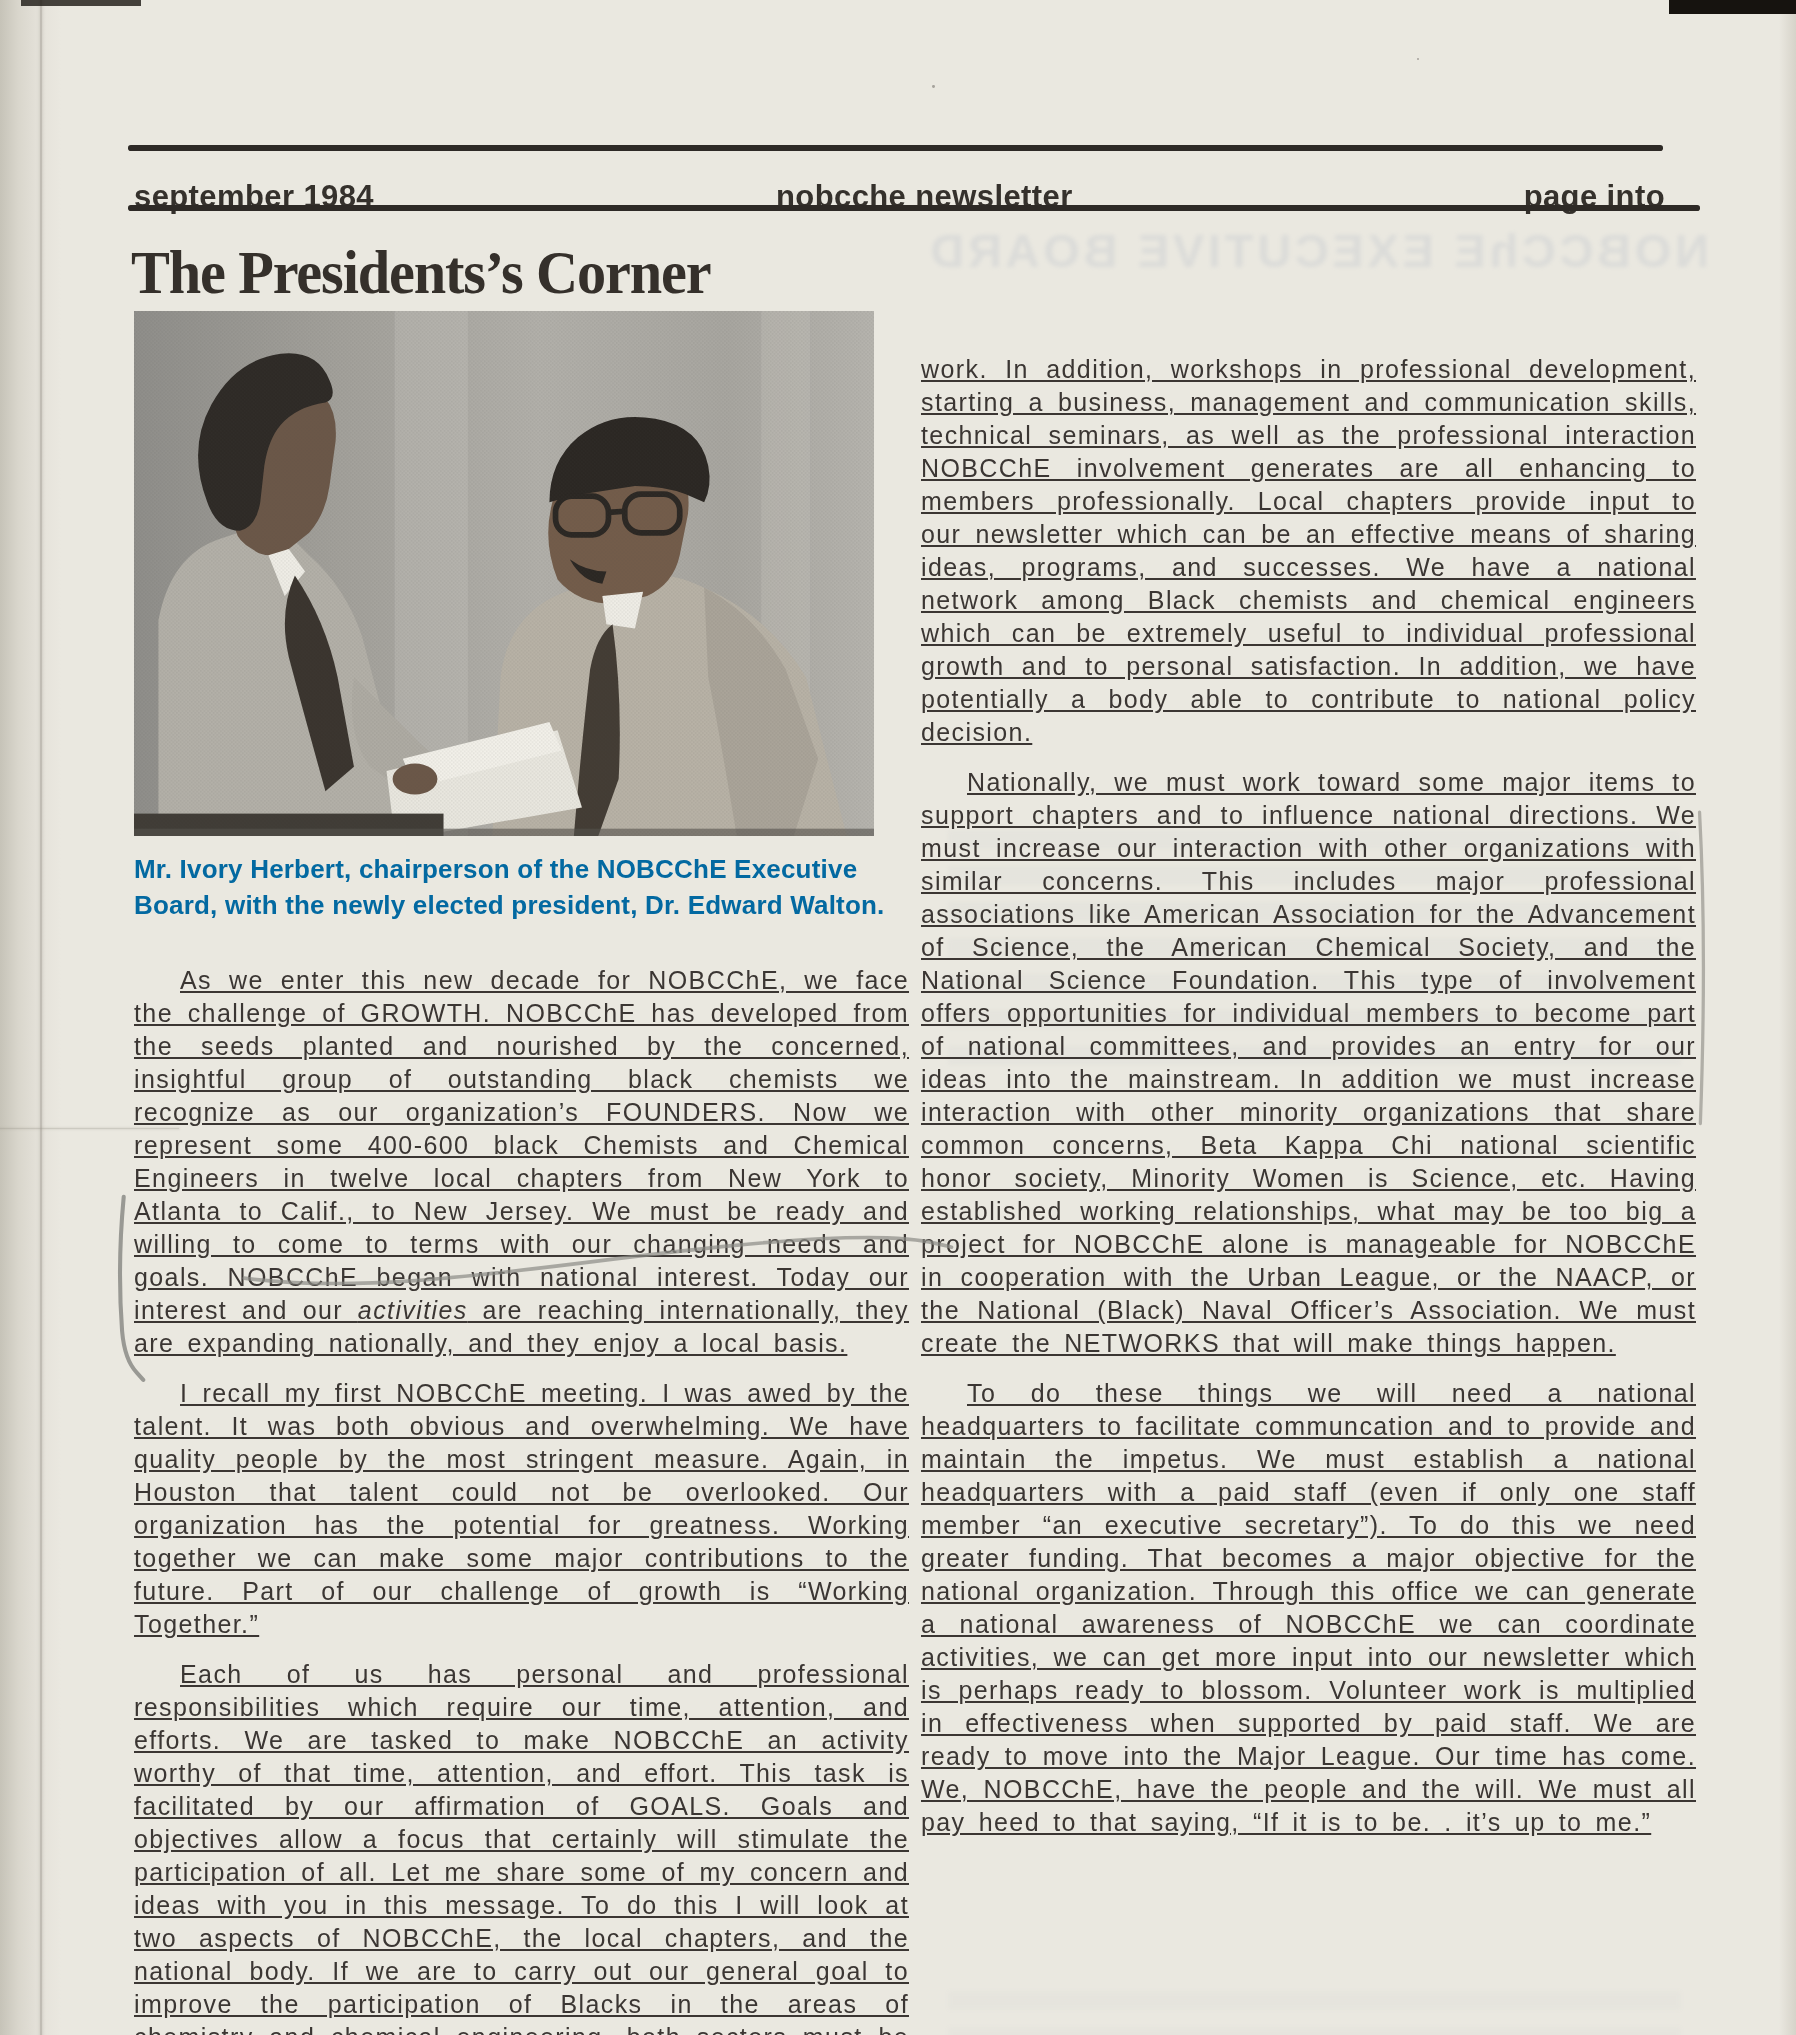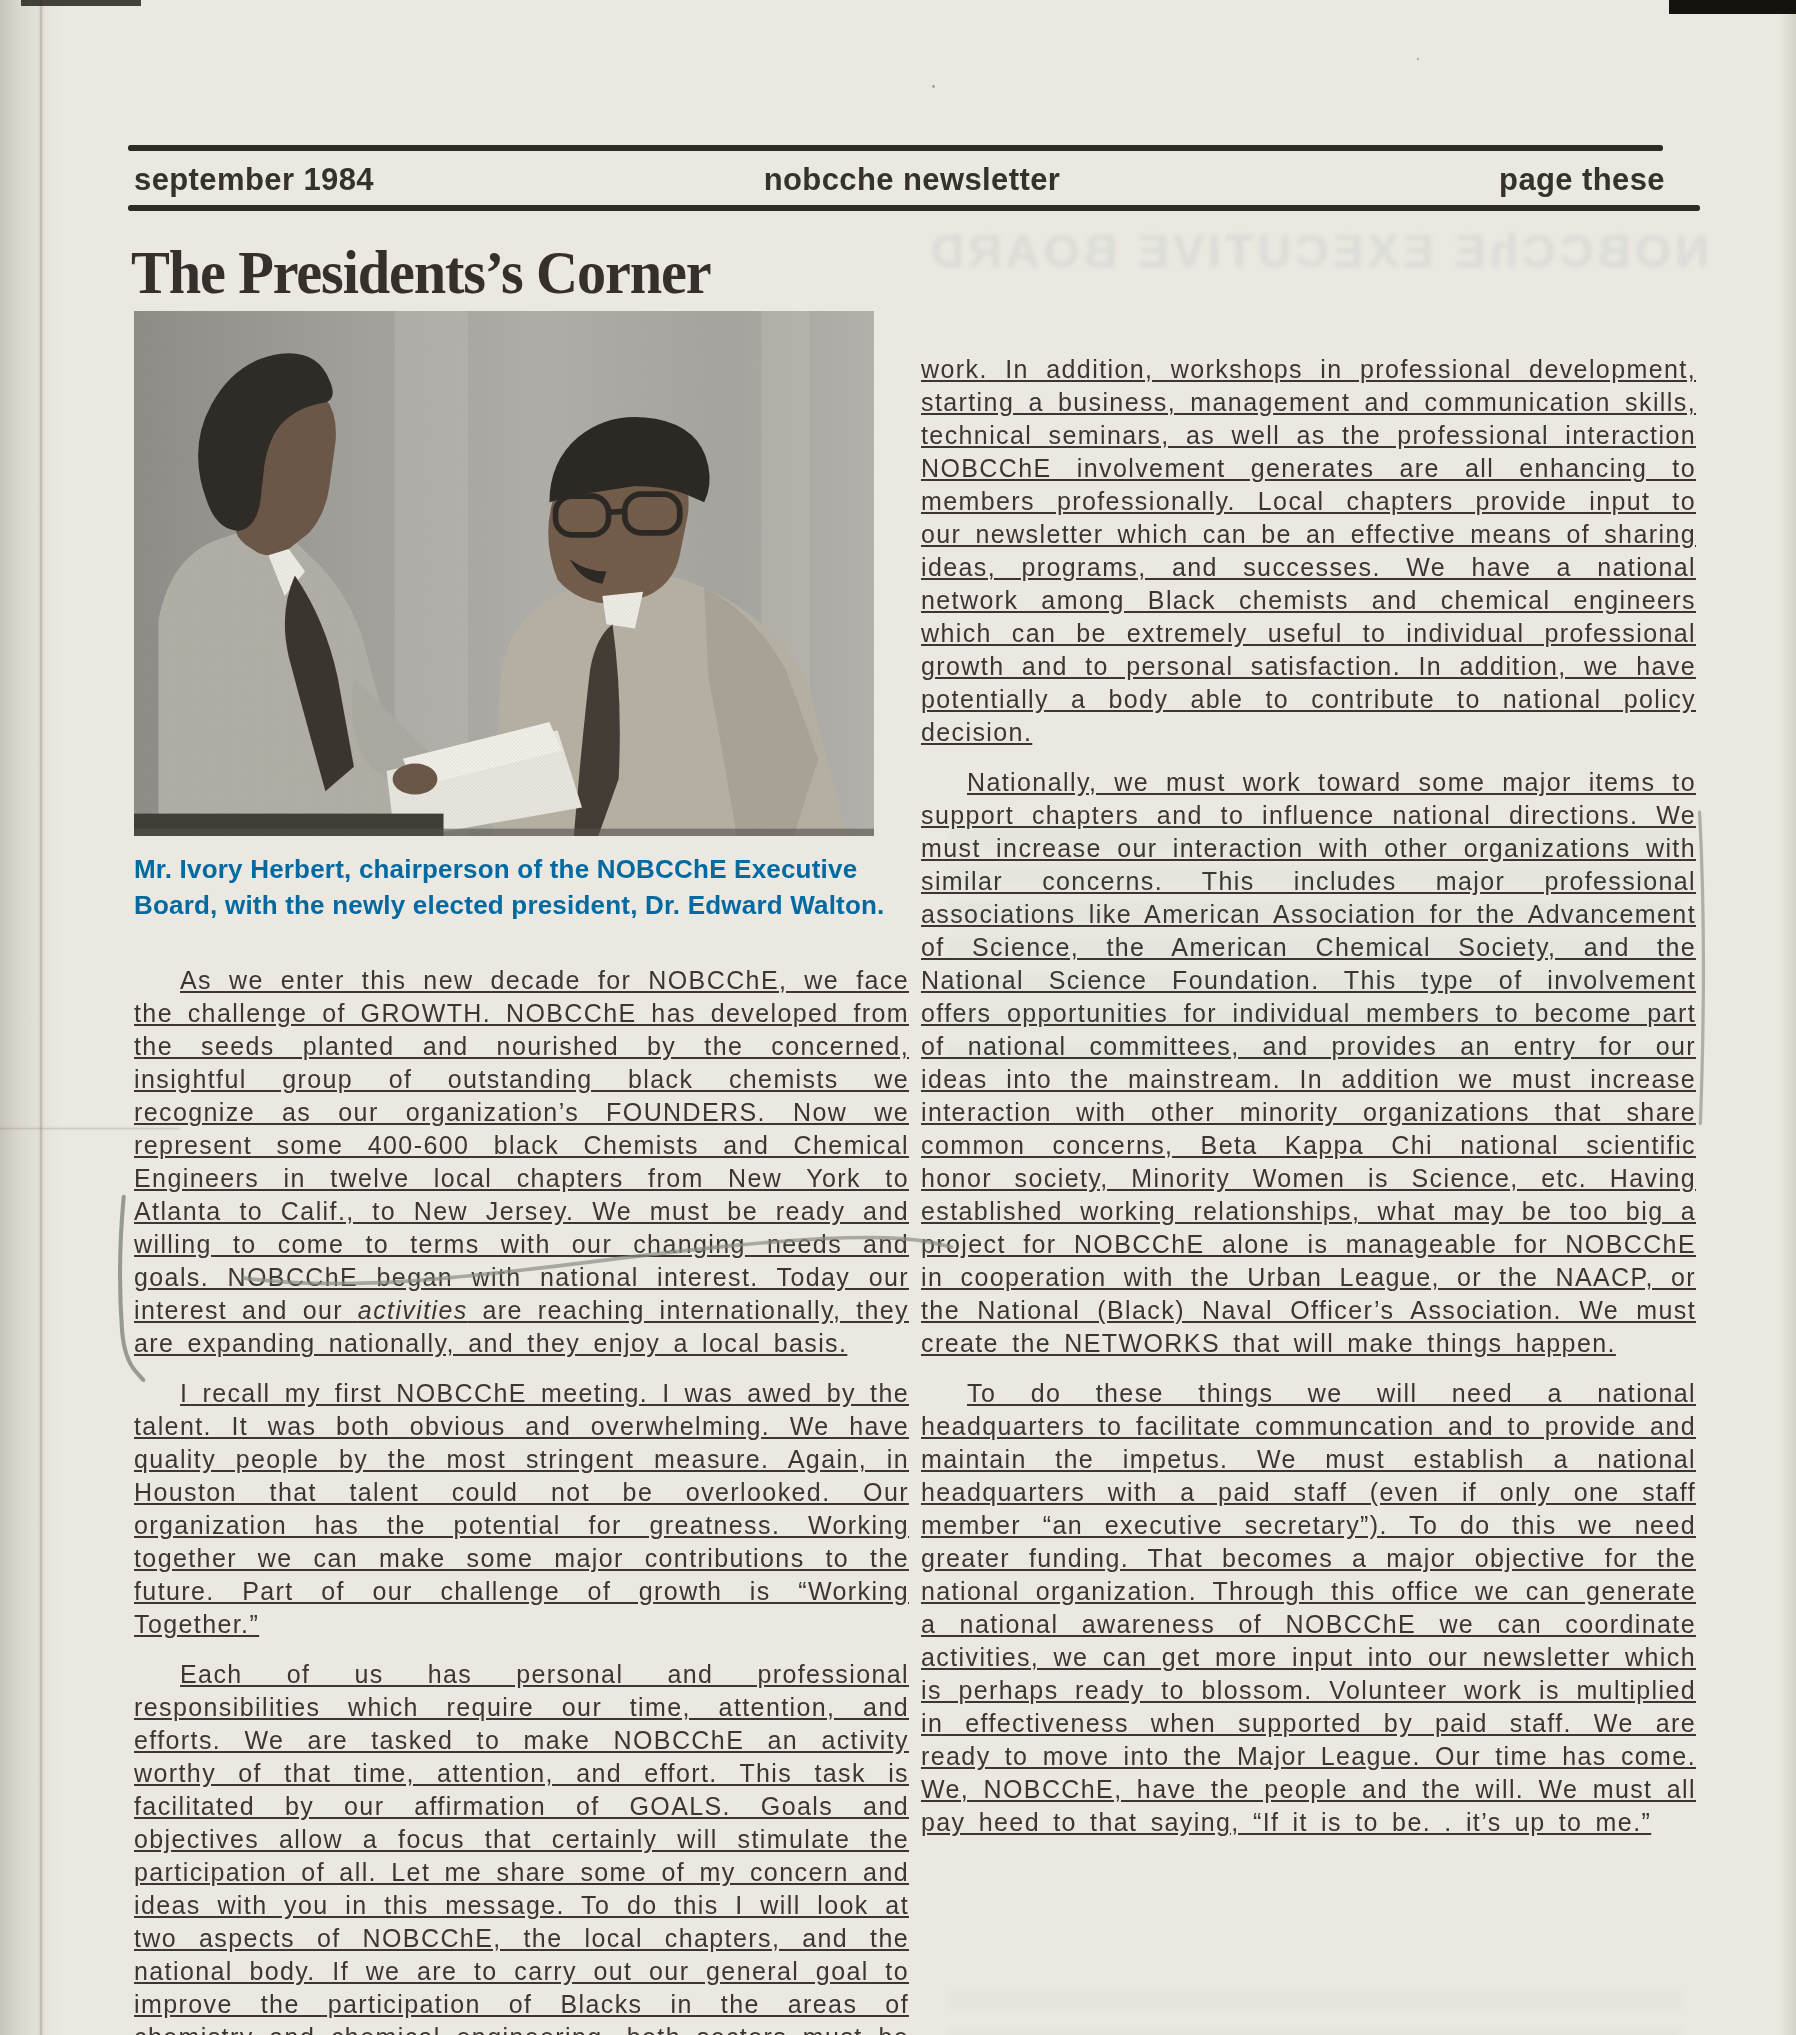--- a/index.html
+++ b/index.html
@@ -20,21 +20,21 @@
   .scan-bar-topright{position:absolute;left:1669px;top:0;width:127px;height:14px;background:#16130f;}
   .scan-bar-topleft{position:absolute;left:21px;top:0;width:120px;height:5.7px;background:#1a1712;opacity:.8;}
   .speck{position:absolute;border-radius:50%;background:#6d6a64;opacity:.55;}
   
   .rule{position:absolute;background:#2e2a26;border-radius:2.8px;}
   .rule.top{left:128px;top:145px;width:1535px;height:5.7px;}
   .rule.mid{left:128px;top:205px;width:1572px;height:5.7px;}
   .header-row{position:absolute;left:134px;top:162px;width:1531px;display:flex;
     justify-content:flex-start;align-items:baseline;
     font-size:31px;font-weight:bold;letter-spacing:0.4px;color:#35312c;gap:20px;}
-  .header-center{flex:1;text-align:center;padding-right:49px;}
+  .header-center{flex:1;text-align:center;padding-right:49px;margin-top:17px;}
   .header-right{text-align:right;}
   
   .title{position:absolute;left:131px;top:237px;margin:0;white-space:nowrap;
     font-family:"Liberation Serif",serif;font-weight:bold;font-size:62px;letter-spacing:-1.2px;
     color:#35302b;transform:scaleX(.94);transform-origin:left top;}
   
   .ghost-headline{position:absolute;left:765px;top:223px;width:944px;
     font-size:47px;font-weight:bold;letter-spacing:3.7px;color:#8f9cb5;opacity:.16;
     filter:blur(2px);transform:scaleX(-1);white-space:nowrap;}
   .ghost-stripe{position:absolute;width:733px;left:948px;opacity:.45;filter:blur(2.4px);
@@ -68,21 +68,21 @@
   <div class="scan-bar-topright"></div>
 
   <div class="ghost-headline">NOBCChE EXECUTIVE BOARD</div>
   <div class="ghost-stripe a"></div>
   <div class="ghost-stripe b"></div>
 
   <div class="rule top"></div>
   <div class="header-row">
     <span class="header-left">september 1984</span>
     <span class="header-center">nobcche newsletter</span>
-    <span class="header-right">page these</span>
+    <span class="header-right">page into</span>
   </div>
   <div class="rule mid"></div>
 
   <h1 class="title">The Presidents’s Corner</h1>
 
   <svg class="photo" viewBox="0 0 1817 1290" preserveAspectRatio="none">
     <defs>
       <linearGradient id="bgGrad" x1="0" y1="0" x2="1" y2="0">
         <stop offset="0" stop-color="#8f8e8a"></stop>
         <stop offset="0.28" stop-color="#a3a19b"></stop>

